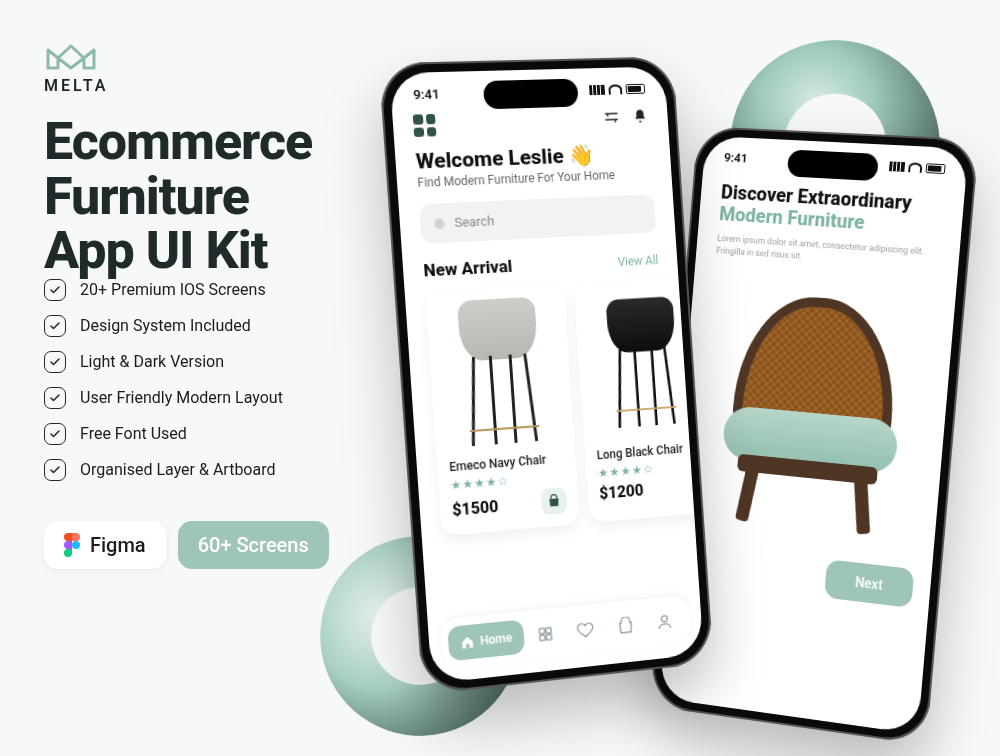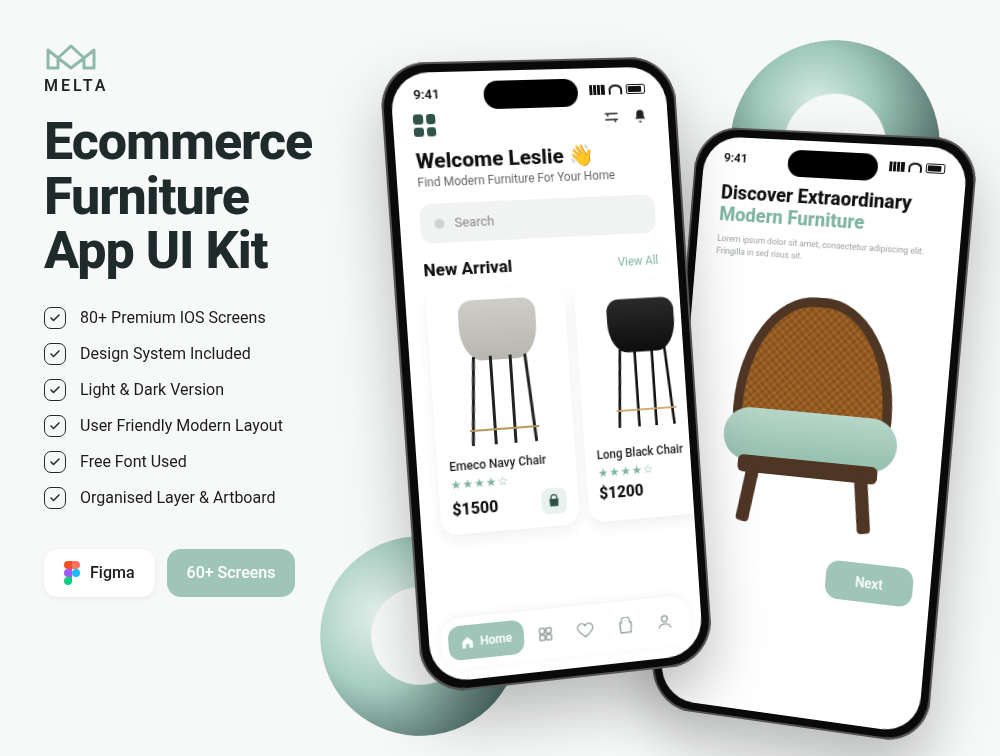--- a/index.html
+++ b/index.html
@@ -45,40 +45,39 @@
   .logo-text {
     font-size: 16px; font-weight: 600; letter-spacing: 3px; color: #1e2726;
     margin-top: 2px;
   }
   .headline {
     font-size: 52px;
     font-weight: 800;
     color: #1f2a2a;
     line-height: 1.05;
     letter-spacing: -1px;
-    margin-bottom: 28px;
   }
   .features { list-style: none; }
   .features li {
     display: flex; align-items: center;
     font-size: 16px; color: #1c1c1c; font-weight: 400;
     margin-bottom: 14px;
   }
   .check {
     width: 22px; height: 22px; border: 1.5px solid #1f2a2a; border-radius: 7px;
     margin-right: 14px;
     display:flex;align-items:center;justify-content:center;
     flex-shrink: 0;
   }
   .check svg { width: 12px; height: 12px; }
   .badges { display:flex; gap: 12px; margin-top: 40px; }
   .badge {
     height: 48px; border-radius: 14px;
     display:flex; align-items:center; justify-content:center;
-    font-size: 16px; font-weight: 500;
+    font-size: 20px; font-weight: 500;
     padding: 0 20px;
   }
   .badge-figma { background: #fff; color:#1c1c1c; box-shadow: 0 2px 6px rgba(0,0,0,.06); gap:10px;}
   .badge-screens { background: #9fc5b8; color: #fff; }
   .figma-logo { width:16px; height:24px; position:relative; }
   .figma-logo span{ position:absolute; width:8px; height:8px; border-radius:50%; }
   .figma-logo .a{top:0;left:0;background:#f24e1e;border-radius:4px 0 0 4px;}
   .figma-logo .b{top:0;left:8px;background:#ff7262;border-radius:0 4px 4px 0;}
   .figma-logo .c{top:8px;left:0;background:#a259ff;border-radius:4px 0 0 4px;}
   .figma-logo .d{top:8px;left:8px;background:#1abcfe;border-radius:50%;}
@@ -230,21 +229,21 @@
 Furniture
 App UI Kit</h1>
 
   <ul class="features">
     <li>
         <span class="check">
           <svg viewBox="0 0 24 24">
             <path d="M4 12l5 5L20 6" fill="none" stroke="#1f2a2a" stroke-width="3" stroke-linecap="round" stroke-linejoin="round"></path>
           </svg>
         </span>
-        <span>80+ Premium IOS Screens</span>
+        <span>20+ Premium IOS Screens</span>
       </li>
     <li>
         <span class="check">
           <svg viewBox="0 0 24 24">
             <path d="M4 12l5 5L20 6" fill="none" stroke="#1f2a2a" stroke-width="3" stroke-linecap="round" stroke-linejoin="round"></path>
           </svg>
         </span>
         <span>Design System Included</span>
       </li>
     <li>

